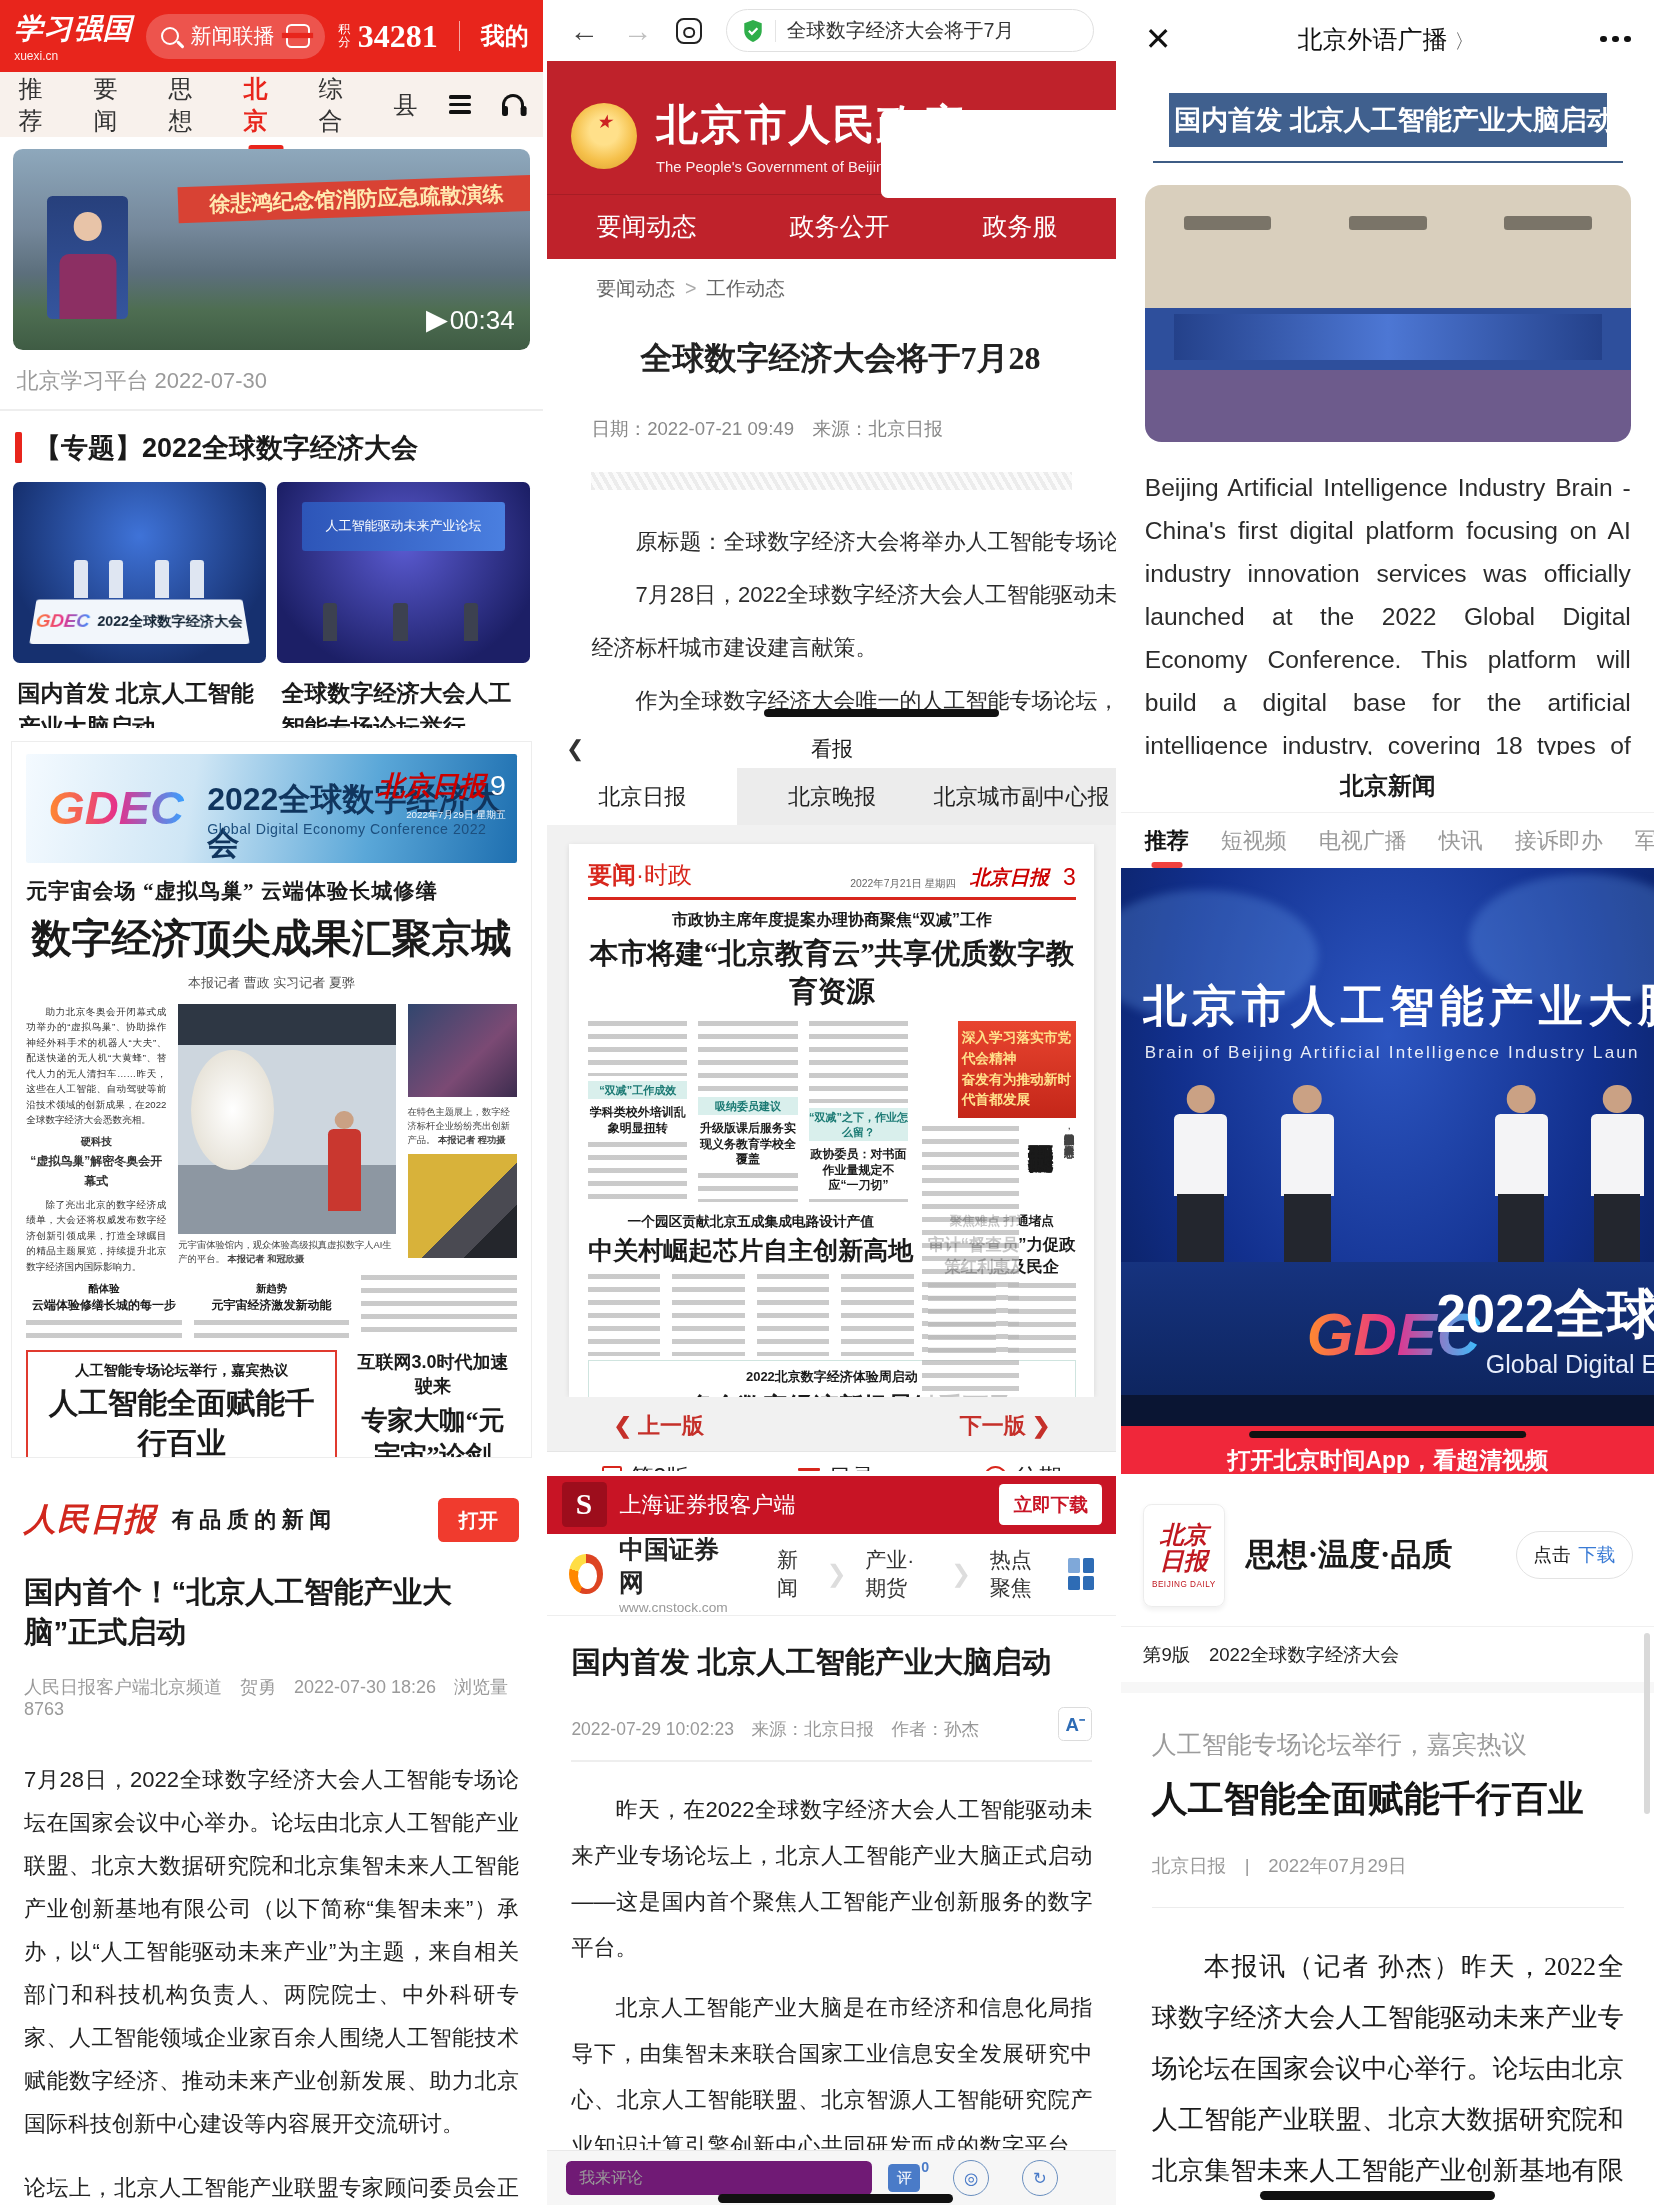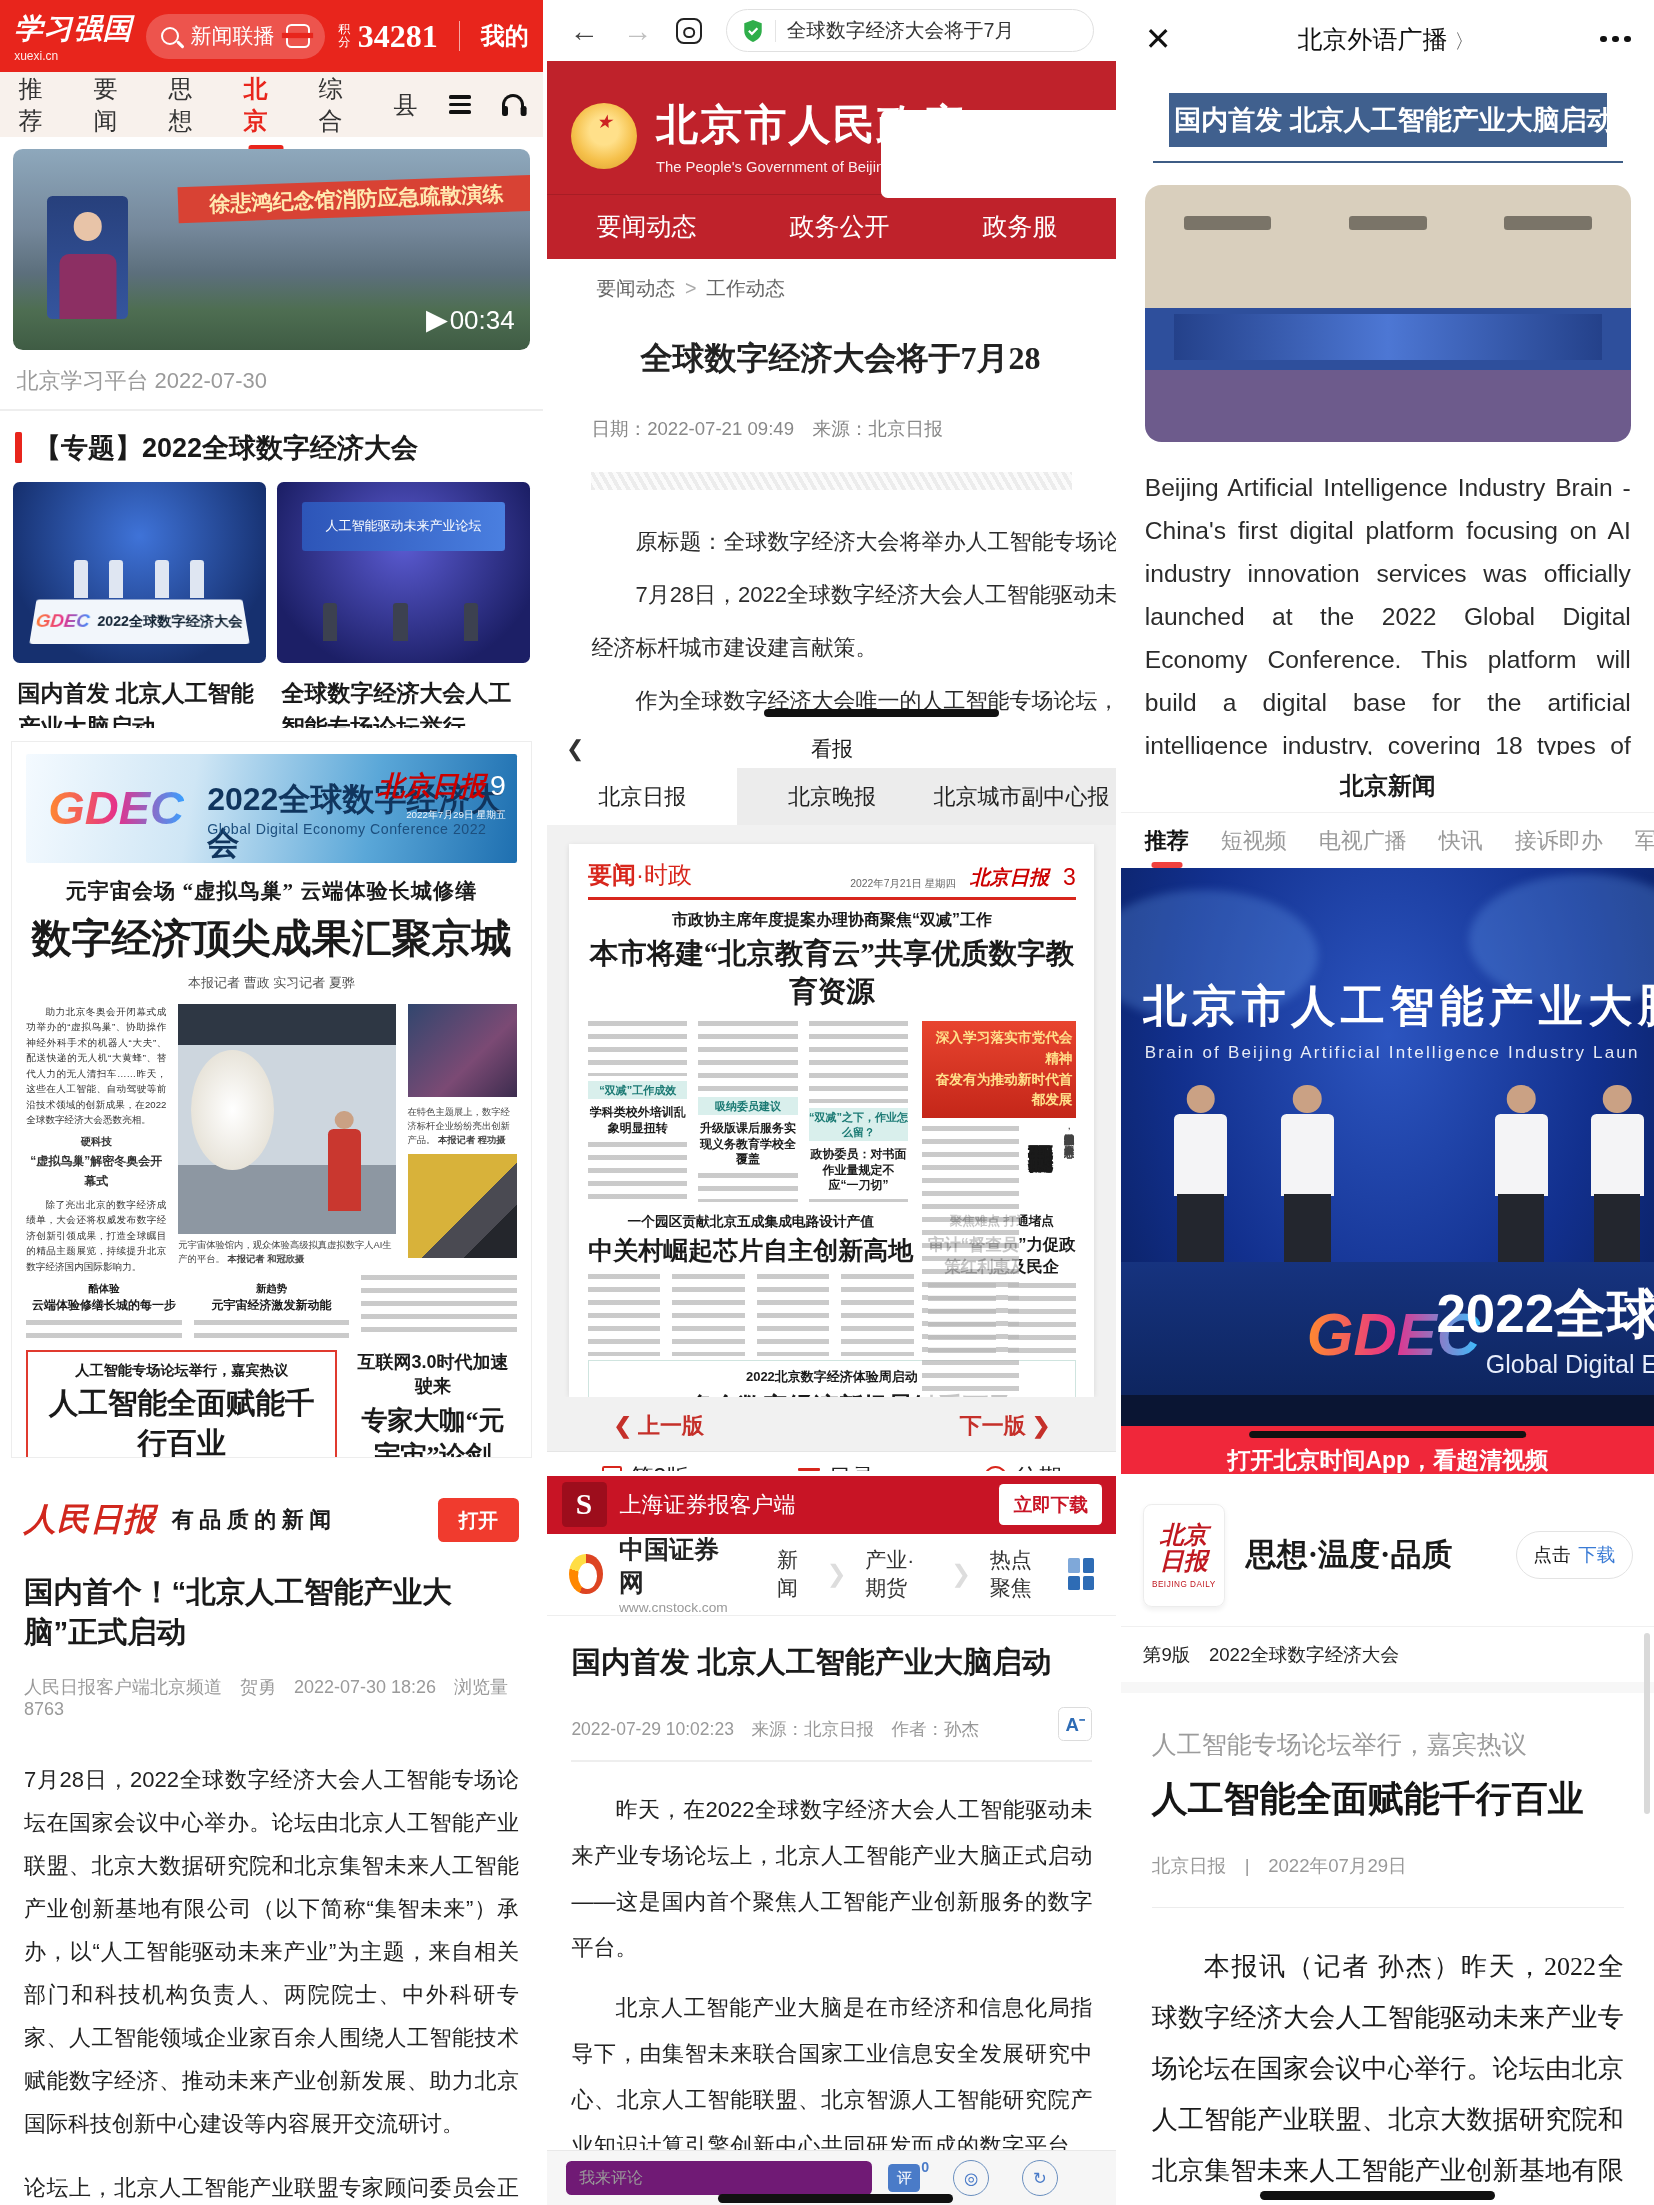--- a/index.html
+++ b/index.html
@@ -109,21 +109,21 @@
   .kb-mast{font:italic 700 19.7px "Liberation Serif",serif;color:#c00;white-space:nowrap;}
   .kb-pageno{font-size:23px;color:#c00;}
   .kb-kicker{text-align:center;font-size:16px;font-weight:700;margin:9.8px 0 4.4px;}
   .kb-h1{text-align:center;font:700 28.5px "Liberation Serif",serif;margin-bottom:9.8px;}
   .kb-row1{display:flex;gap:14.2px;height:181px;}
   .kb-main{flex:2.4;display:flex;gap:11px;}
   .kb-mcol{flex:1;display:flex;flex-direction:column;gap:5.5px;}
   .kb-shk{font-size:11px;font-weight:700;color:#1b7a74;background:#d9efec;text-align:center;padding:1.6px 0;}
   .kb-sh{font-size:12px;font-weight:700;text-align:center;line-height:1.3;}
   .kb-right{flex:1.15;display:flex;flex-direction:column;gap:7.7px;}
-  .kb-redbox{background:linear-gradient(180deg,#e8452f,#c42619);color:#ffe08a;font-weight:700;font-size:13.7px;text-align:right;padding:7.7px 3.3px;line-height:1.5;}
+  .kb-redbox{background:linear-gradient(180deg,#e8452f,#c42619);color:#ffe08a;font-weight:700;font-size:13.7px;text-align:left;padding:7.7px 3.3px;line-height:1.5;margin-left:36px;}
   .kb-vrow{display:flex;gap:6.6px;flex:1;}
   .kb-vside{writing-mode:vertical-rl;font-size:10.4px;color:#444;line-height:1.35;height:100%;}
   .kb-vh{writing-mode:vertical-rl;font:700 25px "Liberation Serif",serif;line-height:1.18;height:100%;}
   .kb-mid{display:flex;gap:14.2px;margin-top:11px;height:137px;}
   .kb-midl{flex:2.2;}
   .kb-mk{text-align:center;font-size:13.7px;font-weight:700;margin-bottom:3.3px;}
   .kb-mh{text-align:center;font:700 25px "Liberation Serif",serif;margin-bottom:6.6px;}
   .kb-audit{flex:1;}
   .kb-ak{text-align:center;font-size:12.6px;font-weight:700;margin-bottom:3.3px;}
   .kb-ah{text-align:center;font-size:16.4px;font-weight:700;line-height:1.35;margin-bottom:5.5px;}
@@ -221,21 +221,21 @@
   .n9-page{margin:8.8px 11px;border:0.5px solid #ededed;padding:12px 14.2px;height:717px;overflow:hidden;}
   .n9-banner{height:109px;border-radius:2.2px;position:relative;overflow:hidden;
     background:linear-gradient(100deg,#f4faff 0%,#cfe6f5 34%,#5aa7d8 70%,#1e6fb0 100%);}
   .n9-banner .gd{position:absolute;left:22px;top:26px;font:italic 800 47px "Liberation Sans",sans-serif;background:linear-gradient(90deg,#ff8a2f,#e5308a,#3aa0ff);-webkit-background-clip:text;background-clip:text;color:transparent;}
   .n9-banner .t{position:absolute;left:181px;top:24px;font-size:32px;font-weight:700;color:#10355e;}
   .n9-banner .e{position:absolute;left:181px;top:67px;font-size:14.2px;color:#1d4f7e;letter-spacing:0.5px;}
   .n9-mast{position:absolute;right:11px;top:14.2px;text-align:right;}
   .n9-mast .cn{font:italic 700 27px "Liberation Serif",serif;color:#c00;}
   .n9-mast .no{font-size:28.5px;color:#fff;margin-left:4.4px;}
   .n9-mast .dt{font-size:9.8px;color:#f0f6fc;margin-top:4.4px;}
-  .n9-kicker{text-align:center;font:700 21px "Liberation Serif",serif;margin-top:14.2px;letter-spacing:1.1px;}
+  .n9-kicker{font:700 21px "Liberation Serif",serif;margin-top:14.2px;letter-spacing:1.1px;}
   .n9-h1{text-align:center;font:700 40px "Liberation Serif",serif;margin-top:5.5px;}
   .n9-by{text-align:center;font-size:13px;color:#555;margin-top:7.7px;}
   .n9-grid{display:flex;gap:12px;margin-top:12px;height:263px;}
   .n9-lcol{flex:1;font-size:9.6px;color:#333;text-align:justify;line-height:1.62;}
   .n9-lcol .ld{text-indent:2em;}
   .n9-shk{text-align:center;font-weight:700;font-size:10.4px;margin:6.6px 0 1.1px;}
   .n9-sh{text-align:center;font-weight:700;font-size:12px;margin-bottom:5.5px;}
   .n9-photo{flex:1.55;position:relative;background:linear-gradient(180deg,#2e3744 0 18%,#cdd6de 18% 70%,#8d97a2 70% 100%);}
   .n9-photo .lamp{position:absolute;left:6%;top:20%;width:38%;height:52%;border-radius:50%;background:radial-gradient(#fff, #e8e4da 70%);}
   .n9-photo .fig{position:absolute;right:16%;bottom:10%;width:33px;height:82px;background:#c9372f;border-radius:5.5px 5.5px 0 0;}

